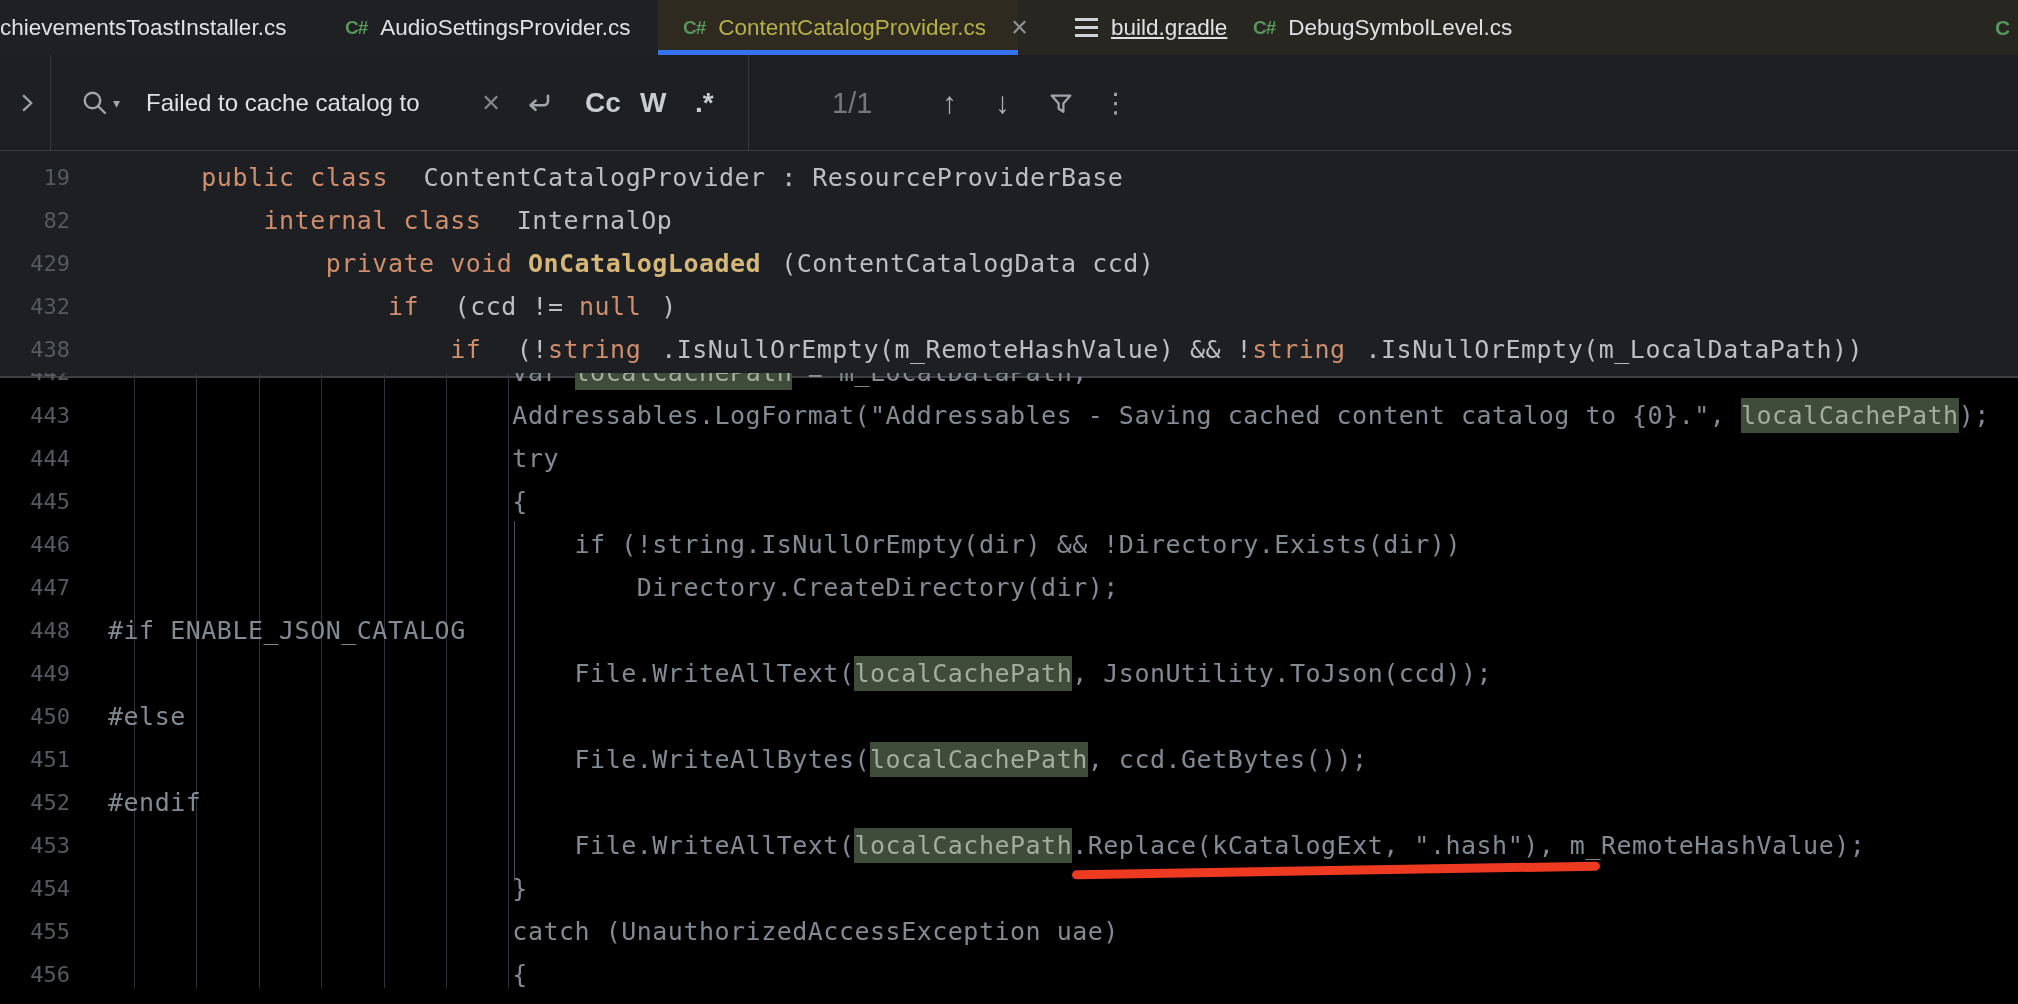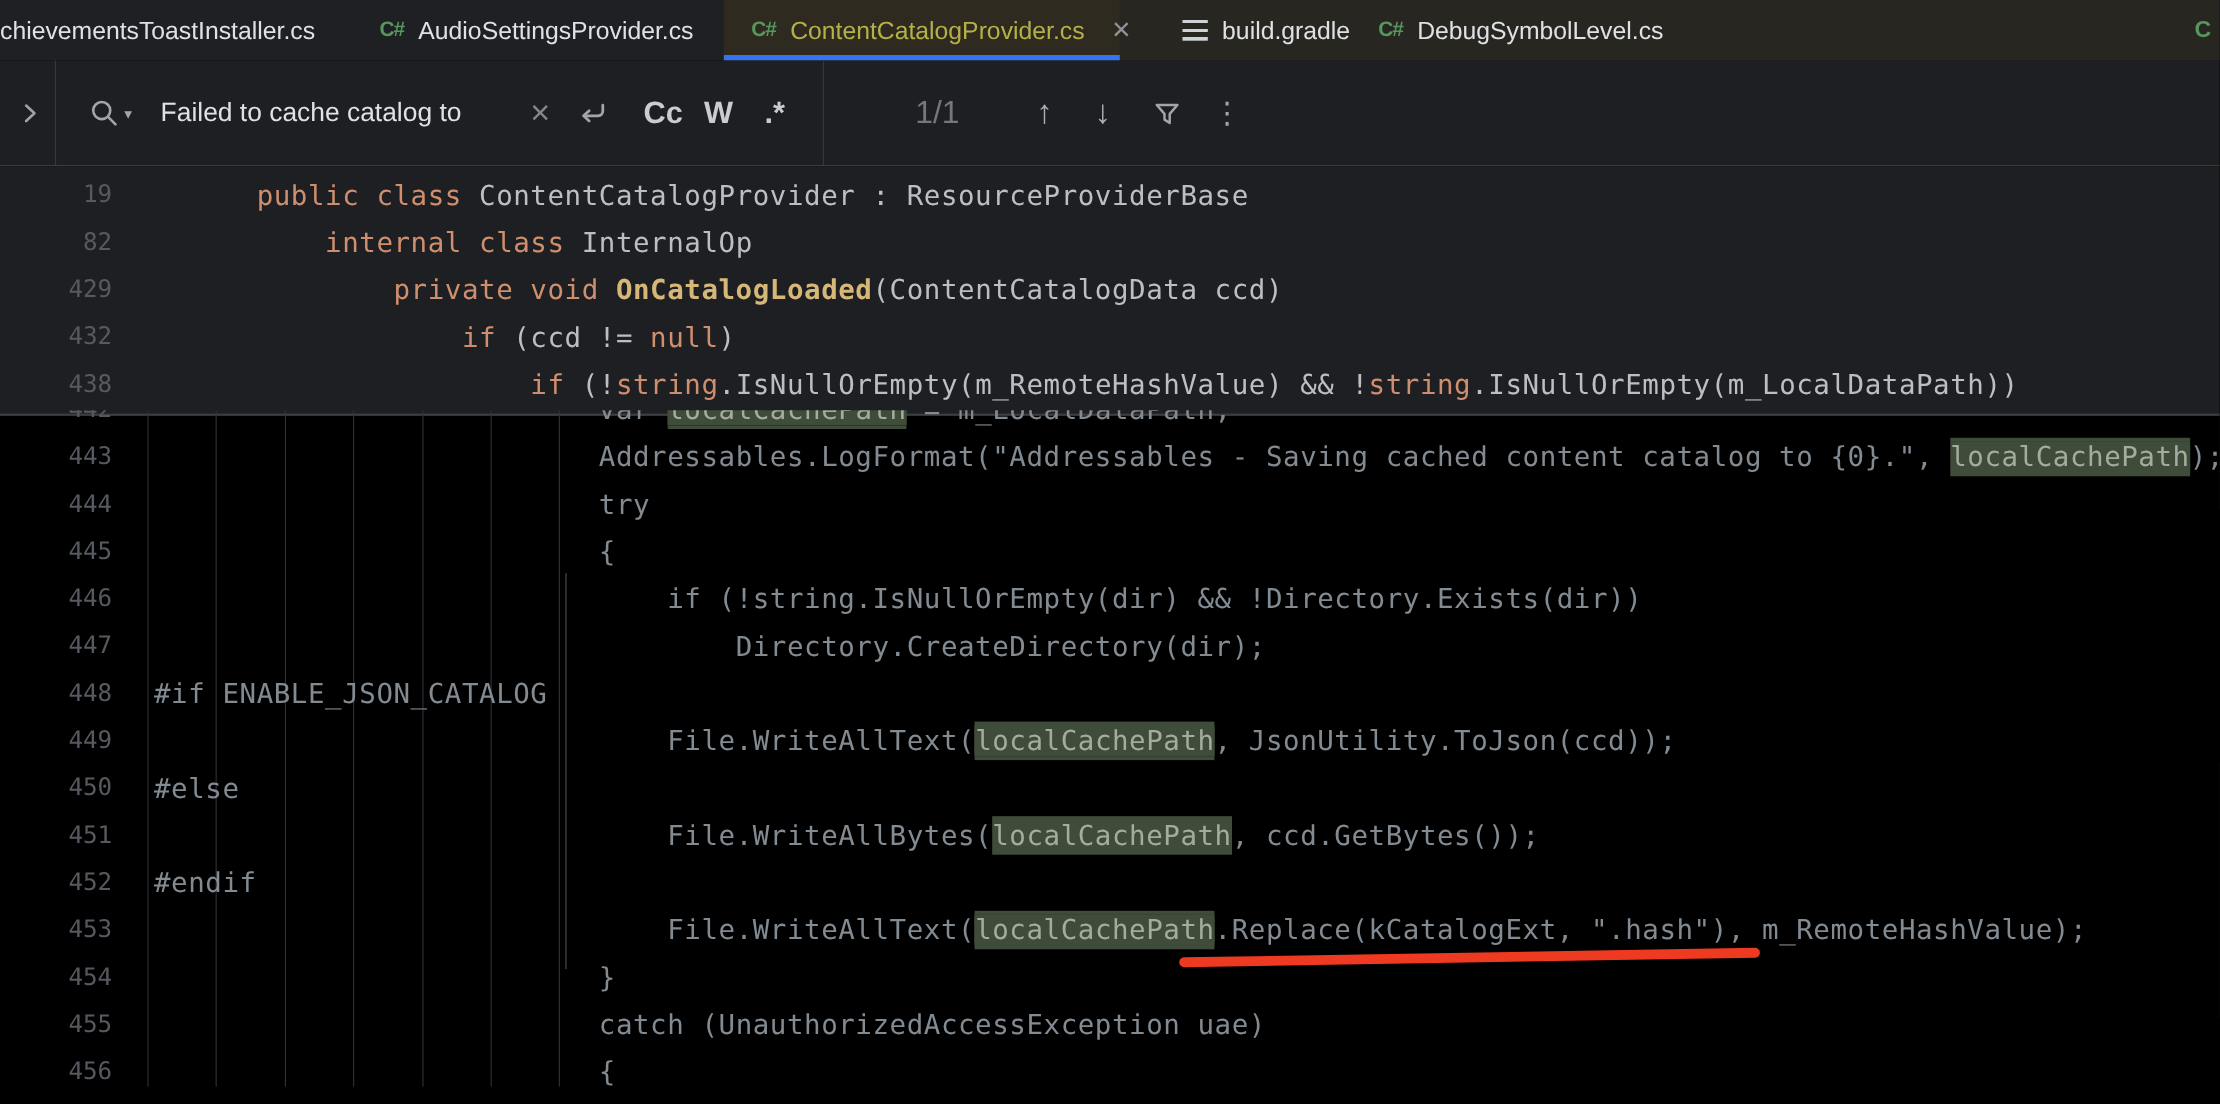--- a/index.html
+++ b/index.html
@@ -7,44 +7,44 @@
        font-family:"Liberation Sans",sans-serif;-webkit-font-smoothing:antialiased;}
 
   
   #tabbar{position:absolute;left:0;top:0;width:2018px;height:55px;background:#1f2023;}
   #tabbar .warmzone{position:absolute;left:658px;top:0;right:0;height:55px;background:#282621;}
   .activetab-bg{position:absolute;left:658px;top:0;width:360px;height:55px;background:#2e2a20;}
   .activetab-underline{position:absolute;left:658px;top:50px;width:360px;height:5px;background:var(--accent);}
   .tab{position:absolute;top:0;height:55px;display:flex;align-items:center;gap:13px;
        color:#dfe1e5;font-size:22.5px;white-space:nowrap;}
   .cs-badge{color:var(--csicon);font-weight:bold;font-size:19px;letter-spacing:-1px;font-family:"Liberation Sans",sans-serif;}
-  .t1{left:0;}  .t2{left:345px;} .t3{left:683px;} .t4{left:1075px;} .t5{left:1253px;} .t6{left:1995px;}
+  .t1{left:0;}  .t2{left:345px;} .t3{left:683px;} .t4{left:1075px;text-decoration:underline;} .t5{left:1253px;} .t6{left:1995px;}
   .t3 .tab-label{color:var(--activetab);}
   .tab-close{color:#8f9296;font-size:29px;font-weight:300;margin-left:12px;line-height:1;cursor:default;}
   .gicon{width:23px;height:19px;background:repeating-linear-gradient(#cfd2d7 0 3px,transparent 3px 8px);}
   .t6 .cs-badge{font-size:21px;}
 
   
   #searchbar{position:absolute;left:0;top:55px;width:2018px;height:95px;background:#1e1f22;
              border-bottom:1px solid #393b40;}
   .sb{position:absolute;top:50%;transform:translateY(-50%);}
   .sb-divider{position:absolute;top:0;width:1px;height:95px;background:#36383c;}
   .sb-icon{color:#a2a5ac;}
   #search-query{color:#dfe1e5;font-size:24px;white-space:nowrap;}
   .sb-toggle{color:#c9ccd2;font-size:28px;cursor:default;font-weight:bold;}
   #match-counter{color:#74787e;font-size:29px;}
   .sb-arrow{color:#abaeb5;font-size:30px;}
   svg.ic{display:block;}
 
   
   .row{height:43px;display:flex;align-items:center;white-space:pre;
        font-family:"DejaVu Sans Mono",monospace;font-size:25px;letter-spacing:0.5px;}
-  .ln{flex:none;width:70px;text-align:right;color:var(--lnum);font-size:22px;letter-spacing:0;padding-left:32px;}
+  .ln{flex:none;width:70px;text-align:right;color:var(--lnum);font-size:22px;letter-spacing:0;}
   .codetext{margin-left:38px;position:relative;z-index:2;}
-  .kw{color:var(--kw);} .id{color:var(--plain);} .fn{color:var(--fn);font-weight:bold;}
+  .kw{color:var(--kw);} .id{color:var(--plain);margin-left:20px;} .fn{color:var(--fn);font-weight:bold;}
   .dim{color:var(--dimtext);}
   .hl{color:#a3ac9e;background:var(--hlbg);box-shadow:0 3px 0 var(--hlbg),0 -3px 0 var(--hlbg);}
 
   
   #sticky{position:absolute;left:0;top:151px;width:2018px;height:220px;background:#1e1f22;
           border-bottom:2px solid #3c3e42;padding-top:5px;box-sizing:content-box;overflow:hidden;}
 
   
   #editor{position:absolute;left:0;top:373px;width:2018px;bottom:16px;overflow:hidden;}
   #guides{position:absolute;inset:0;z-index:0;}

